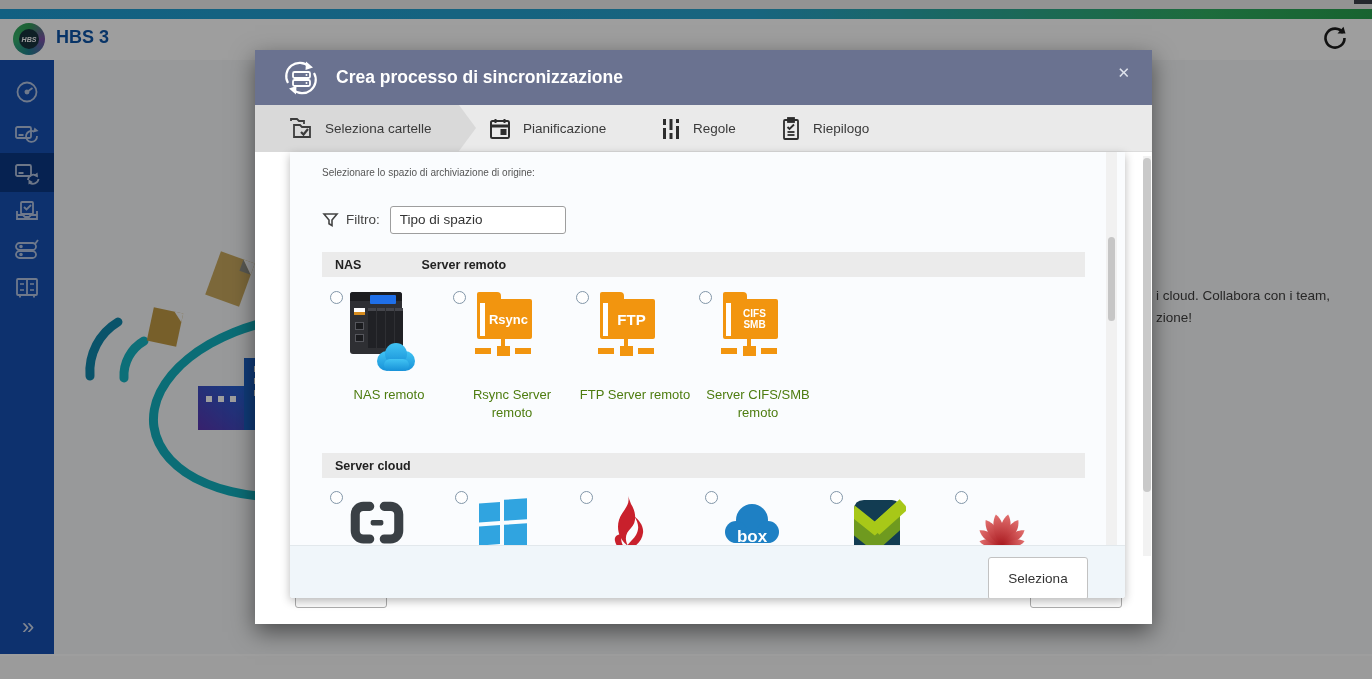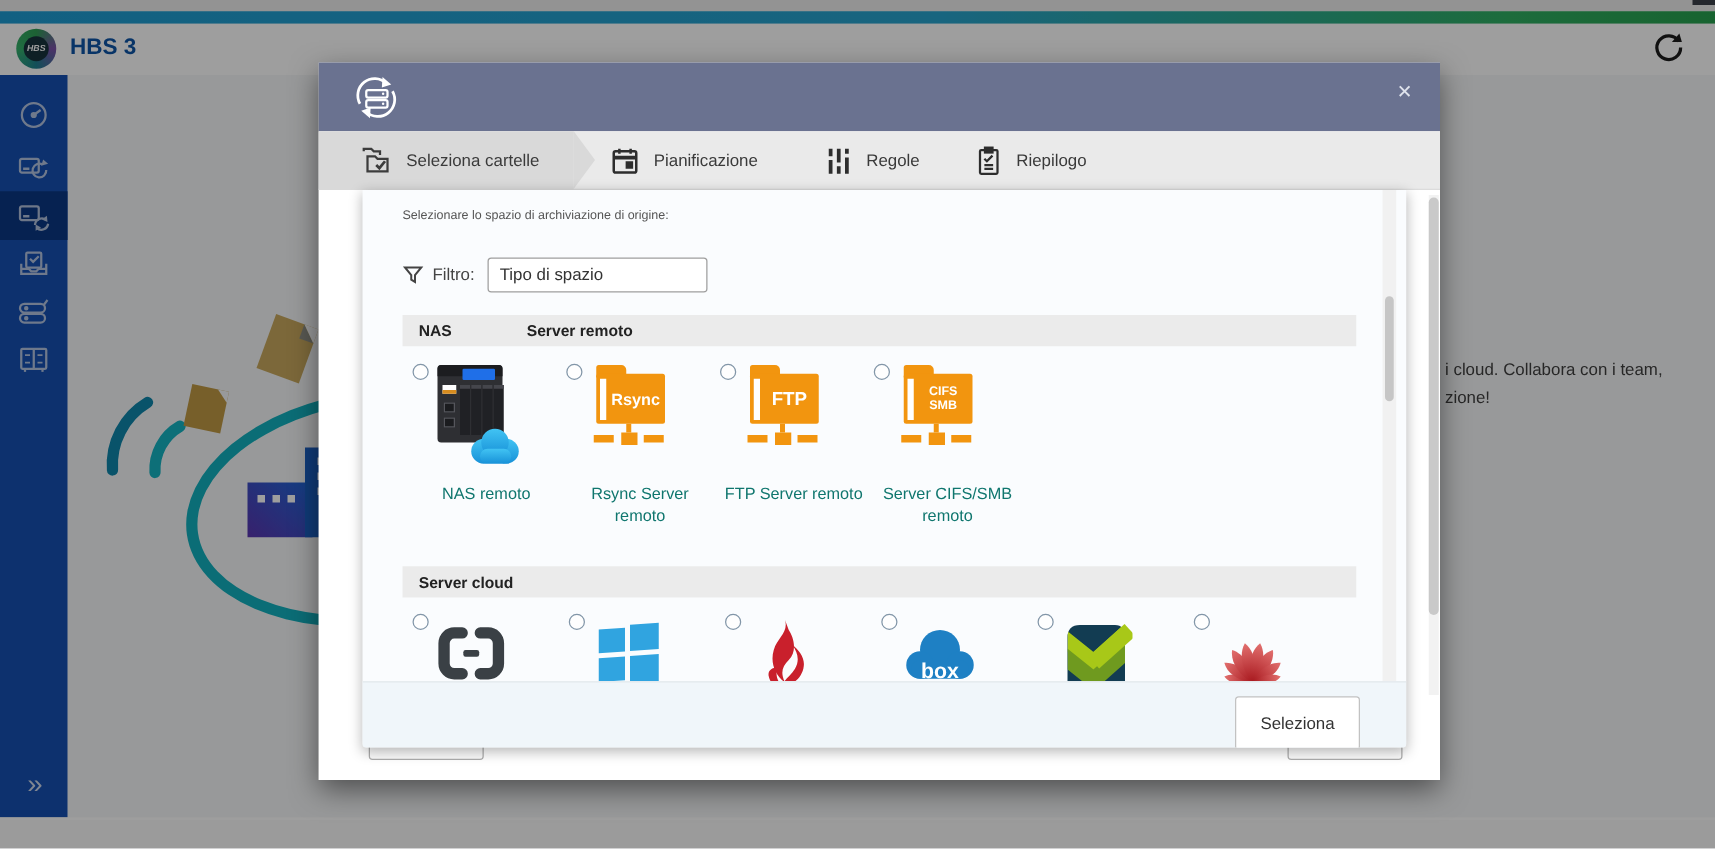--- a/index.html
+++ b/index.html
@@ -99,21 +99,21 @@
   .items-row.r1 { top:134px; height:160px; }
   .items-row.r2 { top:334px; height:59px; overflow:hidden; }
   .cell { position:absolute; top:0; width:118px; cursor:pointer; }
   .r1 .c1{left:8px;} .r1 .c2{left:131px;} .r1 .c3{left:254px;} .r1 .c4{left:377px;}
   .r2 .c1{left:8px;} .r2 .c2{left:133px;} .r2 .c3{left:258px;} .r2 .c4{left:383px;} .r2 .c5{left:508px;} .r2 .c6{left:633px;}
   .radio { position:absolute; left:0; top:5px; width:13px; height:13px; border:1px solid #8296a8;
     border-radius:50%; background:#fefefe; cursor:pointer; }
   .cell-icon { position:absolute; left:18px; top:6px; width:64px; height:76px; }
   .r2 .cell-icon { top:8px; width:58px; height:70px; }
   .cell-label { position:absolute; left:0; top:100px; width:118px; text-align:center;
-    font-size:13px; color:#0f766e; line-height:18px; }
+    font-size:13px; color:#4d7c0f; line-height:18px; }
 
   
   .nas-box { position:absolute; left:2px; top:0; width:52px; height:62px; background:#2e2f33; border-radius:3px; }
   .nas-top { position:absolute; left:0; top:0; width:52px; height:9px; background:#1c1d20; border-radius:3px 3px 0 0; }
   .nas-screen { position:absolute; left:20px; top:3px; width:26px; height:9px; background:#1f6fe8; border-radius:1px; }
   .nas-slot { position:absolute; top:16px; width:8px; height:40px; background:#202125; border-top:3px solid #45464c; }
   .nas-btn { position:absolute; left:5px; width:9px; height:8px; background:#1b1c1f; border:1px solid #55565c; }
   .nas-stripe { position:absolute; left:4px; top:16px; width:11px; height:7px; background:#fff; border-bottom:3px solid #d78c1e; }
   .nas-cloud { position:absolute; right:-6px; bottom:-4px; }
 
@@ -269,20 +269,21 @@
       <svg width="40" height="40" viewBox="0 0 40 40" fill="none">
         <path d="M7 25 A 13.5 13.5 0 0 1 28 8.5" stroke="#fff" stroke-width="2.2"></path>
         <polygon points="25,3.5 32,9.5 24.5,12" fill="#fff"></polygon>
         <path d="M33 15 A 13.5 13.5 0 0 1 12 31.5" stroke="#fff" stroke-width="2.2"></path>
         <polygon points="15,36.5 8,30.5 15.5,28" fill="#fff"></polygon>
         <rect x="12" y="14" width="17" height="6" rx="1.5" stroke="#fff" stroke-width="1.8"></rect>
         <rect x="12" y="22" width="17" height="6" rx="1.5" stroke="#fff" stroke-width="1.8"></rect>
         <circle cx="25.5" cy="17" r="1" fill="#fff"></circle>
           <circle cx="25.5" cy="25" r="1" fill="#fff"></circle>
       </svg>
+      <div class="modal-title">Crea processo di sincronizzazione</div>
       <div class="modal-close">✕</div>
     </div>
 
     <div class="tab-bar">
       <div class="tab active">
         <svg width="26" height="24" viewBox="0 0 26 24" fill="none" stroke="#3c3c3c" stroke-width="1.8">
             <path d="M3 4 v-2 h6 l2 2 h5 v3"></path>
             <path d="M6 20 v-12 h6 l2 2 h8 v10 z"></path>
             <path d="M13 15 l2.5 2.5 L20 12" stroke-width="2.2"></path>
           </svg>

